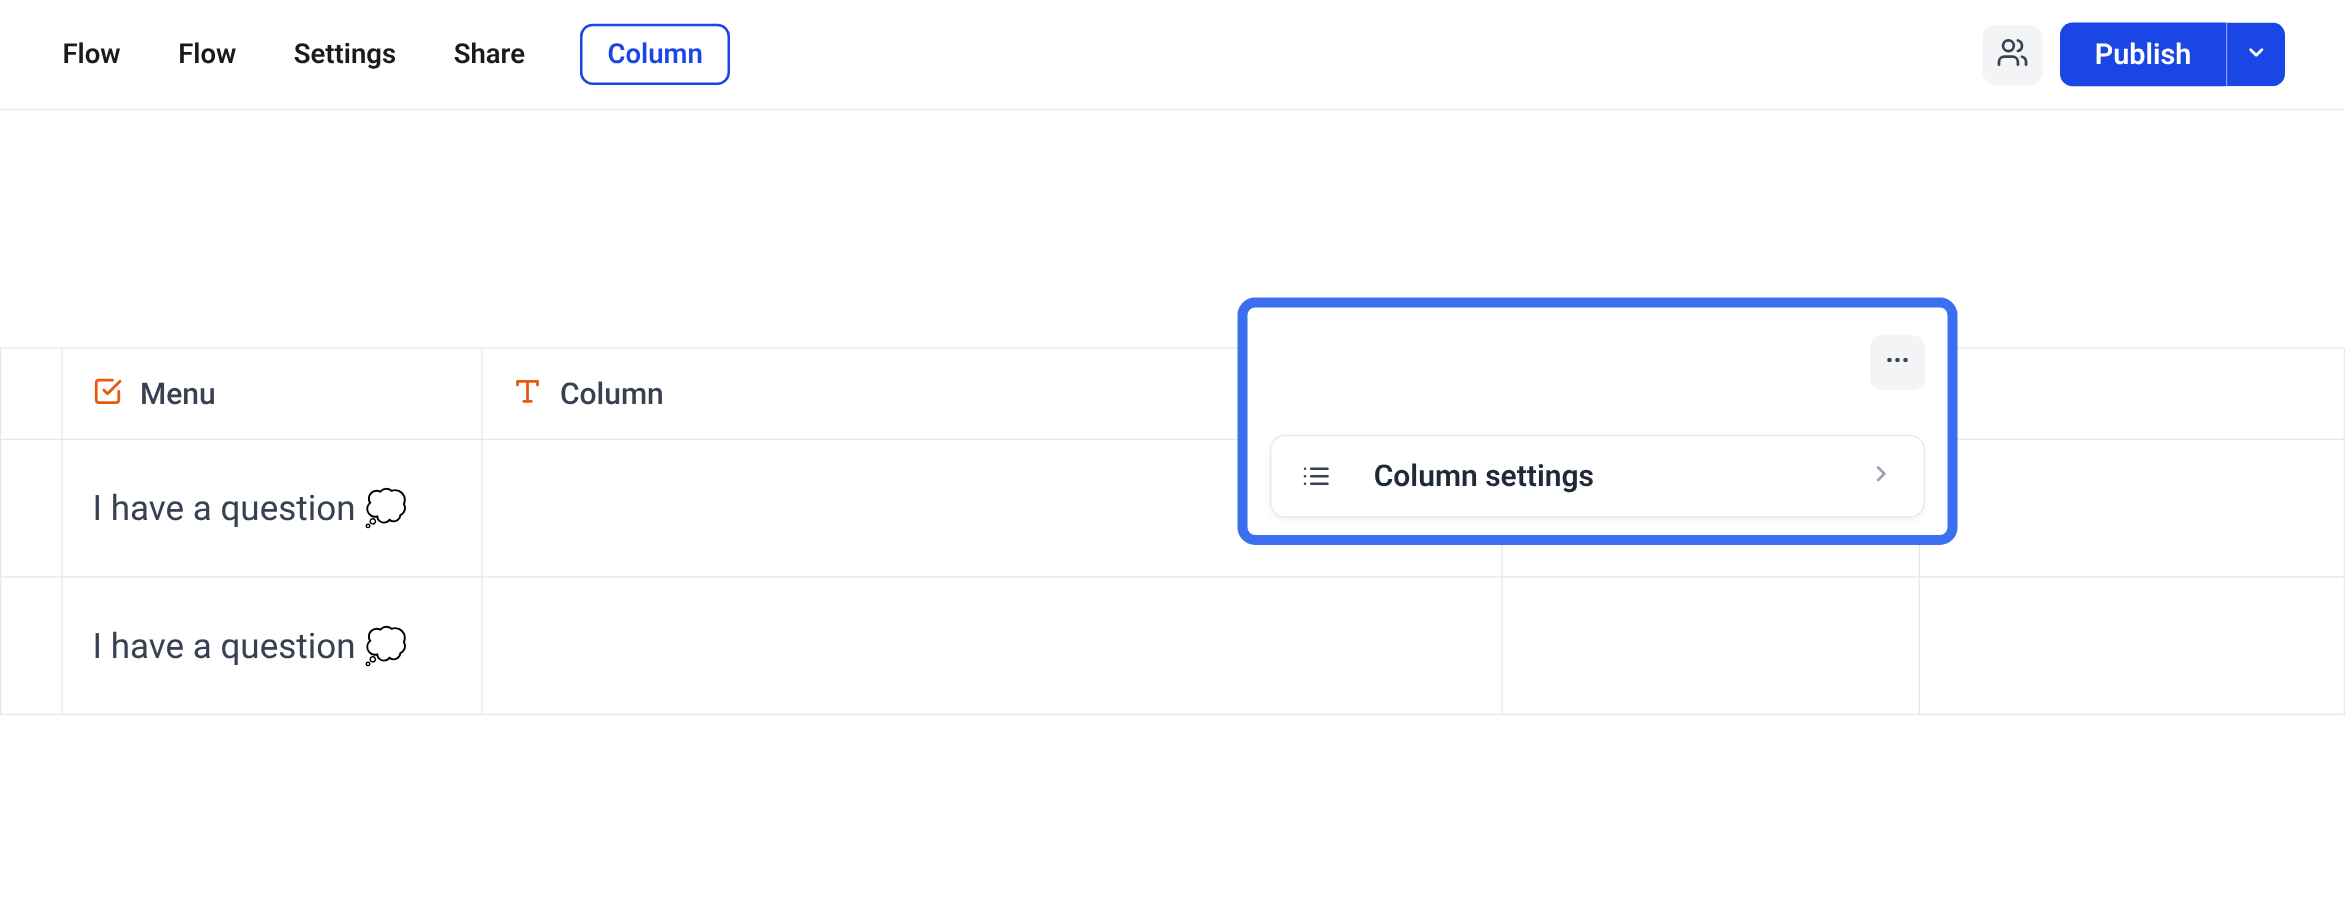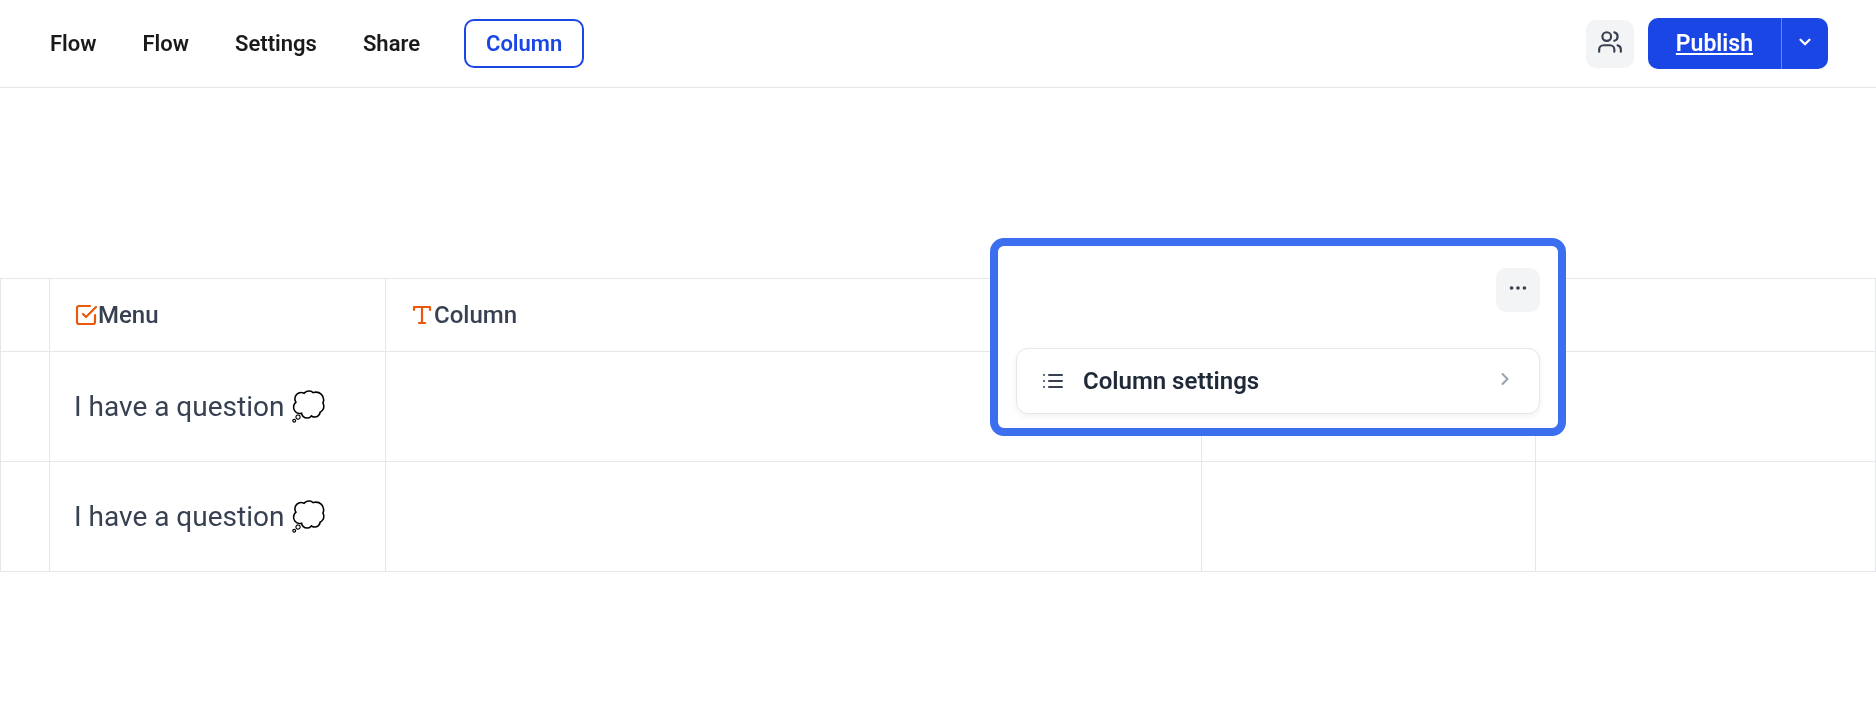--- a/index.html
+++ b/index.html
@@ -59,21 +59,20 @@
   .publish-btn {
     background: #1a46e5;
     color: #fff;
     font-size: 23px;
     font-weight: 600;
     padding: 12px 28px;
     border-radius: 10px 0 0 10px;
     cursor: pointer;
     display: flex;
     align-items: center;
-    text-decoration: underline;
   }
   .publish-chevron {
     background: #1a46e5;
     color: #fff;
     padding: 12px 14px;
     border-left: 1px solid rgba(255,255,255,0.35);
     border-radius: 0 10px 10px 0;
     cursor: pointer;
     display: flex;
     align-items: center;
@@ -102,21 +101,21 @@
     padding: 22px 24px;
     color: #374151;
   }
   .table td {
     font-size: 28px;
     padding: 38px 24px;
     color: #374151;
   }
   .th-inner {
     display: flex;
-    align-items: center;
+    gap: 14px;
   }
   .col-icon {
     color: #ea580c;
     display: inline-flex;
   }
   .col-gutter { width: 24px; border-right: none; }
   .col-menu   { width: 336px; }
   .col-content{ width: 816px; }
   .col-third  { width: 334px; }
   .col-fourth { }
@@ -150,21 +149,21 @@
     margin-top: 80px;
     border: 1px solid #e5e7eb;
     border-radius: 12px;
     box-shadow: 0 2px 6px rgba(0,0,0,0.06);
     background: #fff;
     overflow: hidden;
   }
   .dropdown-item {
     display: flex;
     align-items: center;
-    gap: 18px;
+    gap: 34px;
     padding: 18px 24px;
     font-size: 24px;
     font-weight: 600;
     color: #1f2937;
     cursor: pointer;
   }
   .dropdown-item .chev {
     margin-left: auto;
     color: #9ca3af;
   }

